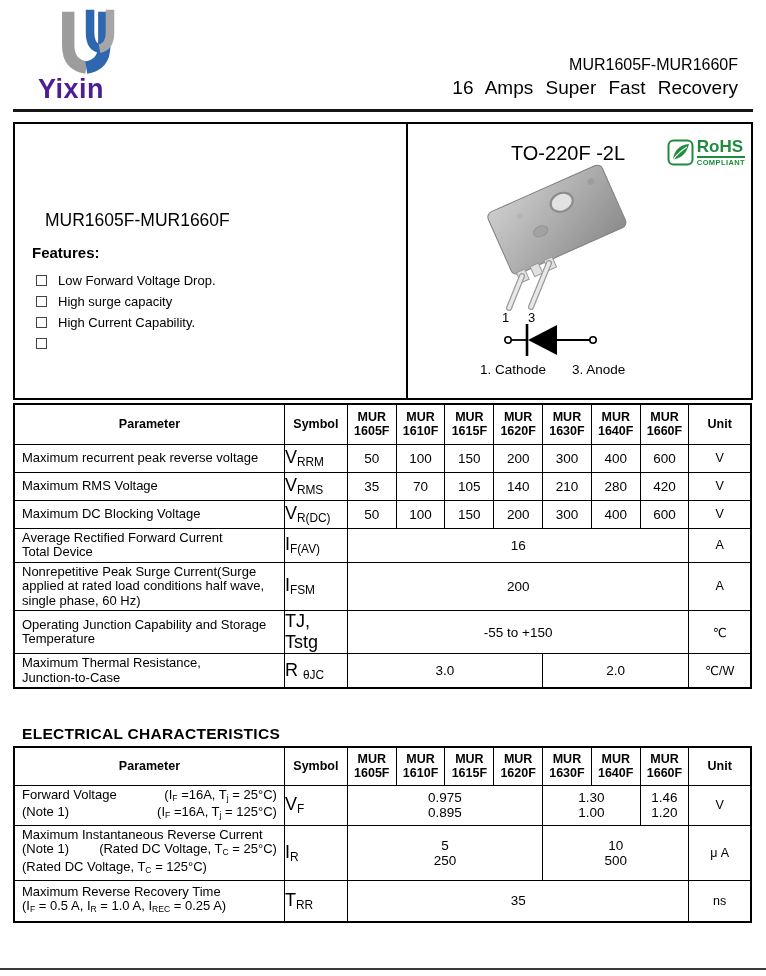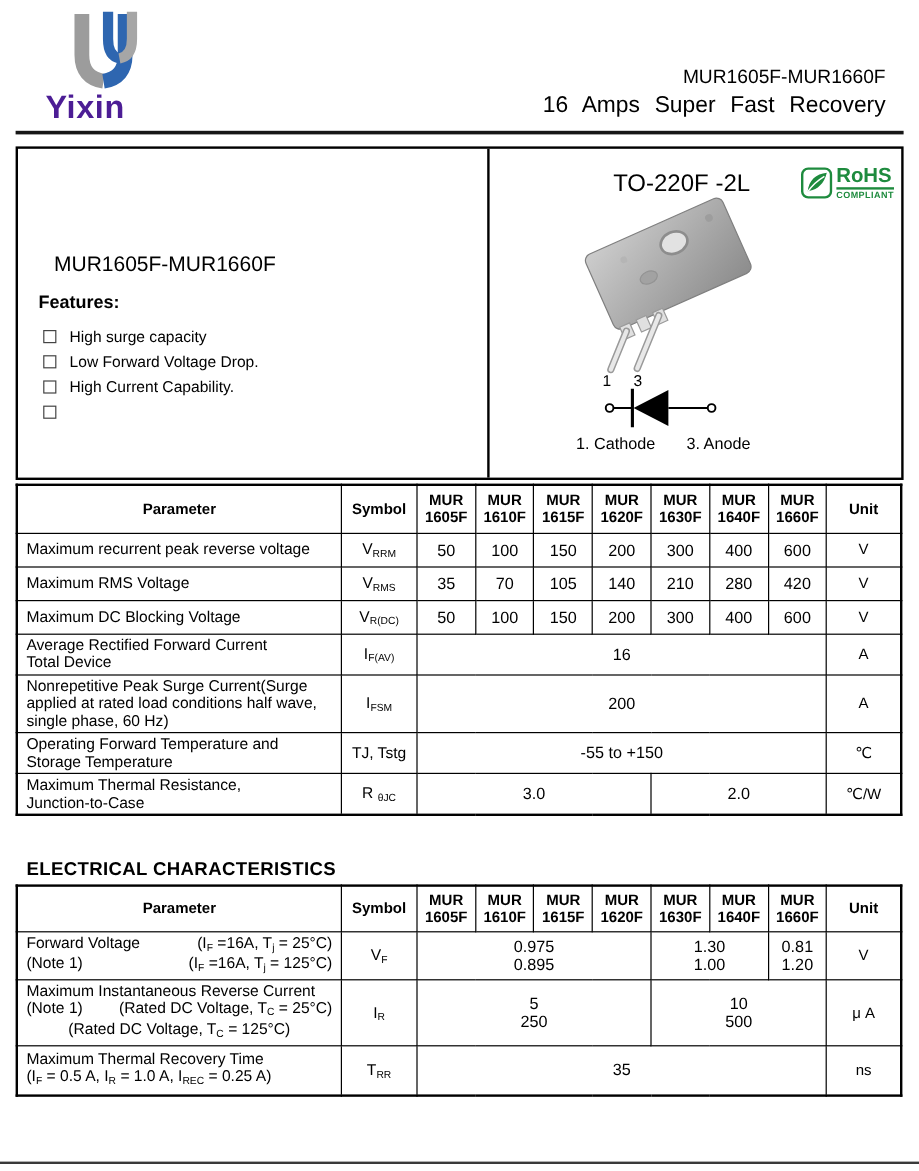--- a/index.html
+++ b/index.html
@@ -32,29 +32,29 @@
   
   .sec1-h{margin:12px 13px 0 22px;}
   .sec-title{font-size:15.5px;font-weight:bold;}
   .sec-sub{font-size:12px;}
   .sec2-h{margin:36px 0 0 22px;font-size:15.5px;font-weight:bold;letter-spacing:.3px;}
   table.dtab{border-collapse:collapse;table-layout:fixed;width:739px;margin:3px 0 0 13px;border:2px solid #000;}
   .dtab th,.dtab td{border:1.5px solid #000;padding:0;}
   .dtab th{font-size:12.5px;font-weight:bold;text-align:center;}
   th.mod div{line-height:14px;}
   td.param{font-size:13px;text-align:left;padding:2px 7px;line-height:14.5px;}
-  td.sym{text-align:center;font-size:13px;}
+  td.sym{text-align:left;font-size:18px;}
   td.val{text-align:center;font-size:13.5px;}
   td.val div{line-height:15px;}
   td.unit{text-align:center;font-size:12.5px;}
   tr.h40{height:40px;} tr.h38{height:38px;} tr.h28{height:28px;} tr.h34{height:34px;}
   tr.h44{height:44px;} tr.h30{height:30px;} tr.h32{height:32px;} tr.h42{height:42px;}
   .sb{font-size:.66em;vertical-align:-.25em;}
   .pline{display:flex;justify-content:space-between;}
-  .pright{justify-content:center;}
+  .pright{justify-content:flex-start;}
   .ftr{position:absolute;left:0;right:0;top:968px;height:2px;background:#3a3a3a;}
 </style>
 </head>
 <body>
 
 <div class="page">
 
   <div class="hdr">
     <svg class="logo-svg" width="74" height="70" viewBox="0 0 78 70">
       <path d="M15 2 V38 Q15 58 34 61" fill="none" stroke="#9c9c9c" stroke-width="13"></path>
@@ -70,25 +70,25 @@
     <div class="hdr-rule"></div>
   </div>
 
   <div class="ovbox">
     <div class="ov-left">
       <div class="part-title">MUR1605F-MUR1660F</div>
       <div class="features-title">Features:</div>
       <div class="feats">
         <div class="feat">
           <span class="cb"></span>
-          <span>High surge capacity</span>
+          <span>Low Forward Voltage Drop.</span>
         </div>
         <div class="feat">
           <span class="cb"></span>
-          <span>Low Forward Voltage Drop.</span>
+          <span>High surge capacity</span>
         </div>
         <div class="feat">
           <span class="cb"></span>
           <span>High Current Capability.</span>
         </div>
         <div class="feat">
           <span class="cb"></span>
         </div>
       </div>
     </div>
@@ -242,21 +242,21 @@
       <td class="val" colspan="7">16</td>
       <td class="unit">A</td>
     </tr>
     <tr class="h44">
       <td class="param">Nonrepetitive Peak Surge Current(Surge applied at rated load conditions half wave, single phase, 60 Hz)</td>
       <td class="sym"><span>I</span><span class="sb">FSM</span></td>
       <td class="val" colspan="7">200</td>
       <td class="unit">A</td>
     </tr>
     <tr class="h30">
-      <td class="param">Operating Forward Temperature and Storage Temperature</td>
+      <td class="param">Operating Junction Capability and Storage Temperature</td>
       <td class="sym">TJ, Tstg</td>
       <td class="val" colspan="7">-55 to +150</td>
       <td class="unit">℃</td>
     </tr>
     <tr class="h34">
       <td class="param">
         <div>Maximum Thermal Resistance,</div>
         <div>Junction-to-Case</div>
       </td>
       <td class="sym"><span>R </span><span class="sb">θJC</span></td>
@@ -330,21 +330,21 @@
       <td class="sym"><span>V</span><span class="sb">F</span></td>
       <td class="val" colspan="4">
         <div>0.975</div>
             <div>0.895</div>
       </td>
       <td class="val" colspan="2">
         <div>1.30</div>
             <div>1.00</div>
       </td>
       <td class="val">
-        <div>0.81</div>
+        <div>1.46</div>
             <div>1.20</div>
       </td>
       <td class="unit">V</td>
     </tr>
     <tr class="h42">
       <td class="param">
         <div>Maximum Instantaneous Reverse Current</div>
         <div class="pline">
               <span>(Note 1)</span>
               <span><span>(Rated DC Voltage, T</span><span class="sb">C</span><span> = 25°C)</span></span>
@@ -359,21 +359,21 @@
             <div>250</div>
       </td>
       <td class="val" colspan="3">
         <div>10</div>
             <div>500</div>
       </td>
       <td class="unit">μ A</td>
     </tr>
     <tr class="h42">
       <td class="param">
-        <div>Maximum Thermal Recovery Time</div>
+        <div>Maximum Reverse Recovery Time</div>
         <div><span>(I</span><span class="sb">F</span><span> = 0.5 A, I</span><span class="sb">R</span><span> = 1.0 A, I</span><span class="sb">REC</span><span> = 0.25 A)</span></div>
       </td>
       <td class="sym"><span>T</span><span class="sb">RR</span></td>
       <td class="val" colspan="7">35</td>
       <td class="unit">ns</td>
     </tr>
   </tbody>
     </table>
 
   <div class="ftr"></div>

